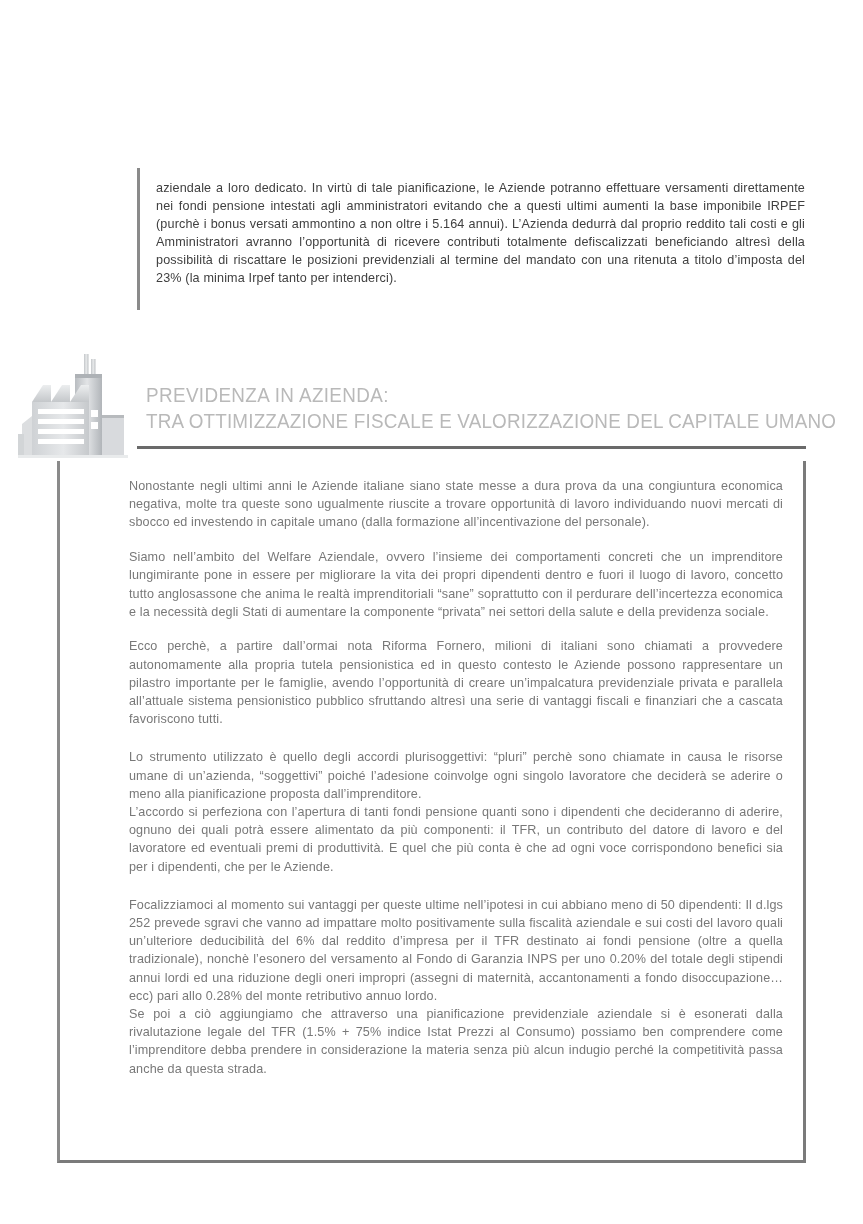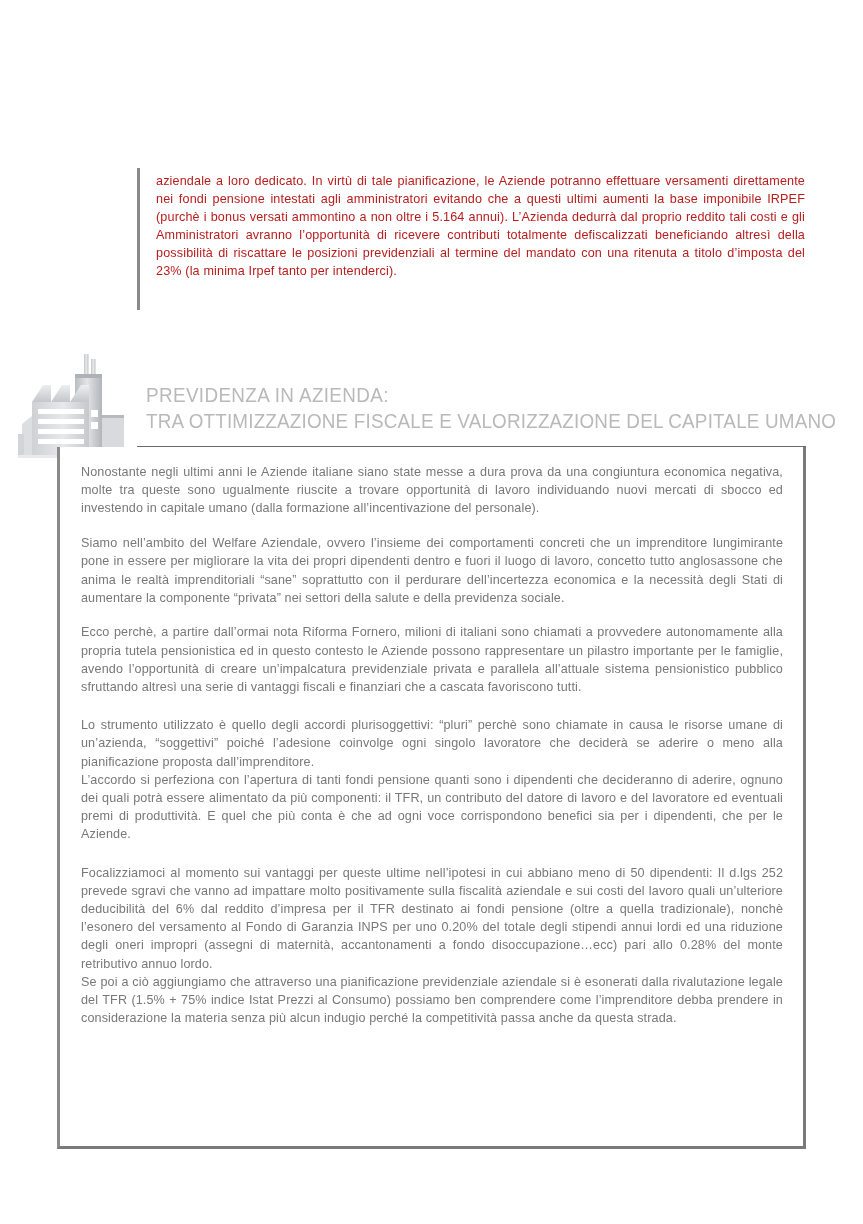--- a/index.html
+++ b/index.html
@@ -36,23 +36,22 @@
     top: 2px;
     width: 3px;
     height: 142px;
     background: #8a8a8a;
   }
   .intro-text {
     margin-left: 19px;
     font-size: 12.6px;
     line-height: 18.1px;
     text-align: justify;
-    color: #b91c1c;
+    color: #404040;
     letter-spacing: 0.15px;
-    margin-top: 6px;
   }
 
   
   .masthead {
     position: absolute;
     left: 0;
     top: 352px;
     width: 863px;
     height: 110px;
     padding-left: 10px;
@@ -91,28 +90,29 @@
     top: 446px;
     width: 669px;
     height: 3px;
     background: #6a6a6a;
   }
 
   
   .article-box {
     position: absolute;
     left: 57px;
-    top: 447px;
+    top: 461px;
     width: 749px;
     height: 702px;
     border-left: 3px solid #8a8a8a;
     border-right: 3px solid #7a7a7a;
     border-bottom: 3px solid #7a7a7a;
     box-sizing: border-box;
     background: #ffffff;
+    padding-left: 48px;
   }
   .article-inner {
     padding: 16px 20px 0 21px;
   }
   .para {
     font-size: 12.6px;
     line-height: 18.2px;
     text-align: justify;
     color: #787878;
     letter-spacing: 0.12px;

